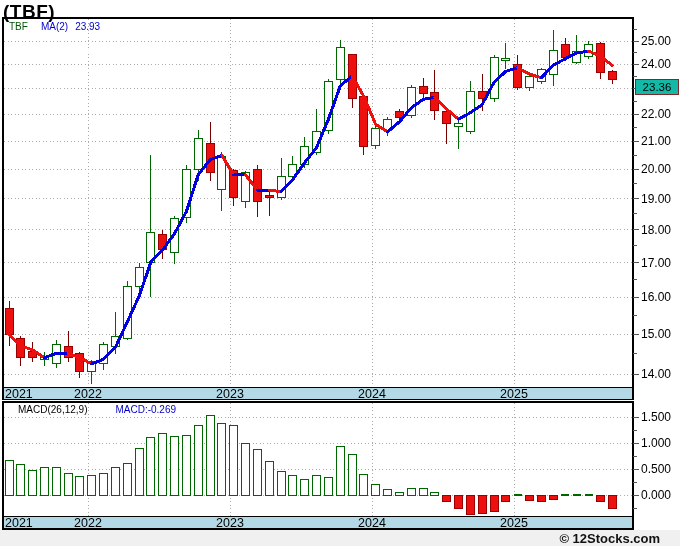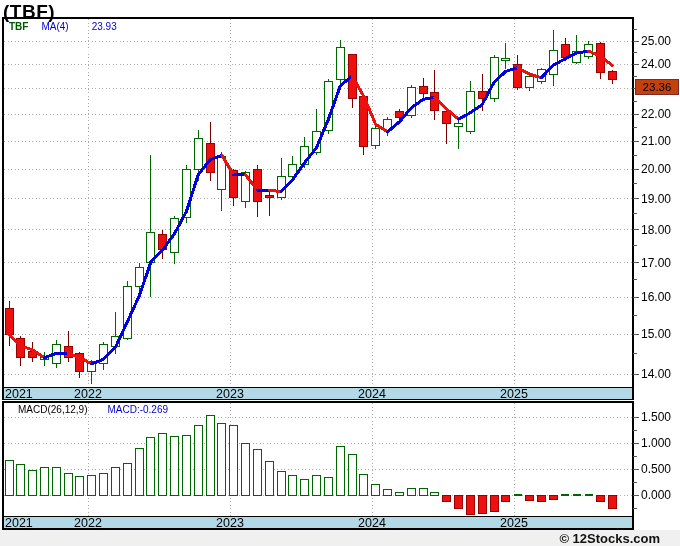--- a/index.html
+++ b/index.html
@@ -1,27 +1,27 @@
 <!DOCTYPE html>
 <html><head>
 <meta charset="utf-8">
 <style>
   html,body{margin:0;padding:0;background:#fff;}
   #screen{position:relative;width:680px;height:546px;background:#ffffff;
           font-family:"Liberation Sans",sans-serif;overflow:hidden;}
   #chart-svg{position:absolute;left:0;top:0;}
   #title{position:absolute;left:3px;top:1px;font-size:19px;font-weight:bold;color:#000;letter-spacing:.5px;}
   #legend-price{position:absolute;left:9px;top:21px;font-size:10px;white-space:nowrap;}
-  #legend-price .sym{color:#005500;font-weight:bold;}
+  #legend-price .sym{color:#005500;}
   #legend-price .ma{color:#0000CC;margin-left:13px;}
-  #legend-price .maval{color:#0000CC;margin-left:23px;}
+  #legend-price .maval{color:#0000CC;margin-left:7px;}
   #legend-macd{position:absolute;left:9px;top:404px;font-size:10px;white-space:nowrap;}
   #legend-macd .ind{color:#000;margin-left:9px;}
-  #legend-macd .val{color:#0000CC;margin-left:20px;}
-  #last-price{position:absolute;left:635px;top:79px;width:42px;height:14px;background:#c2410c;
+  #legend-macd .val{color:#0000CC;margin-left:28px;}
+  #last-price{position:absolute;left:635px;top:79px;width:42px;height:14px;background:#14b8a6;
               border:1px solid #7A2A2A;color:#000;font-size:11.5px;text-align:center;line-height:14px;}
   #strip{position:absolute;left:0;top:530px;width:680px;height:16px;background:#f0f0f0;}
   #copyright{position:absolute;right:20px;top:531px;font-size:13px;font-weight:bold;color:#111;}
 </style>
 </head>
 <body>
 
 <div id="screen">
   <svg id="chart-svg" width="680" height="546" shape-rendering="crispEdges">
       <rect x="3" y="18" width="630" height="381.5" fill="#fff"></rect>
@@ -437,21 +437,21 @@
         <text x="641" y="421">1.500</text>
         <text x="641" y="447">1.000</text>
         <text x="641" y="473">0.500</text>
         <text x="641" y="499">0.000</text>
       </g>
     </svg>
 
   <div id="title">(TBF)</div>
 
   <div id="legend-price">
-    <span class="sym">TBF</span><span class="ma">MA(4)</span><span class="maval">23.93</span>
+    <span class="sym">TBF</span><span class="ma">MA(2)</span><span class="maval">23.93</span>
   </div>
 
   <div id="legend-macd">
     <span class="ind">MACD(26,12,9)</span><span class="val">MACD:-0.269</span>
   </div>
 
   <div id="last-price">23.36</div>
 
   <div id="strip"></div>
   <div id="copyright">© 12Stocks.com</div>

